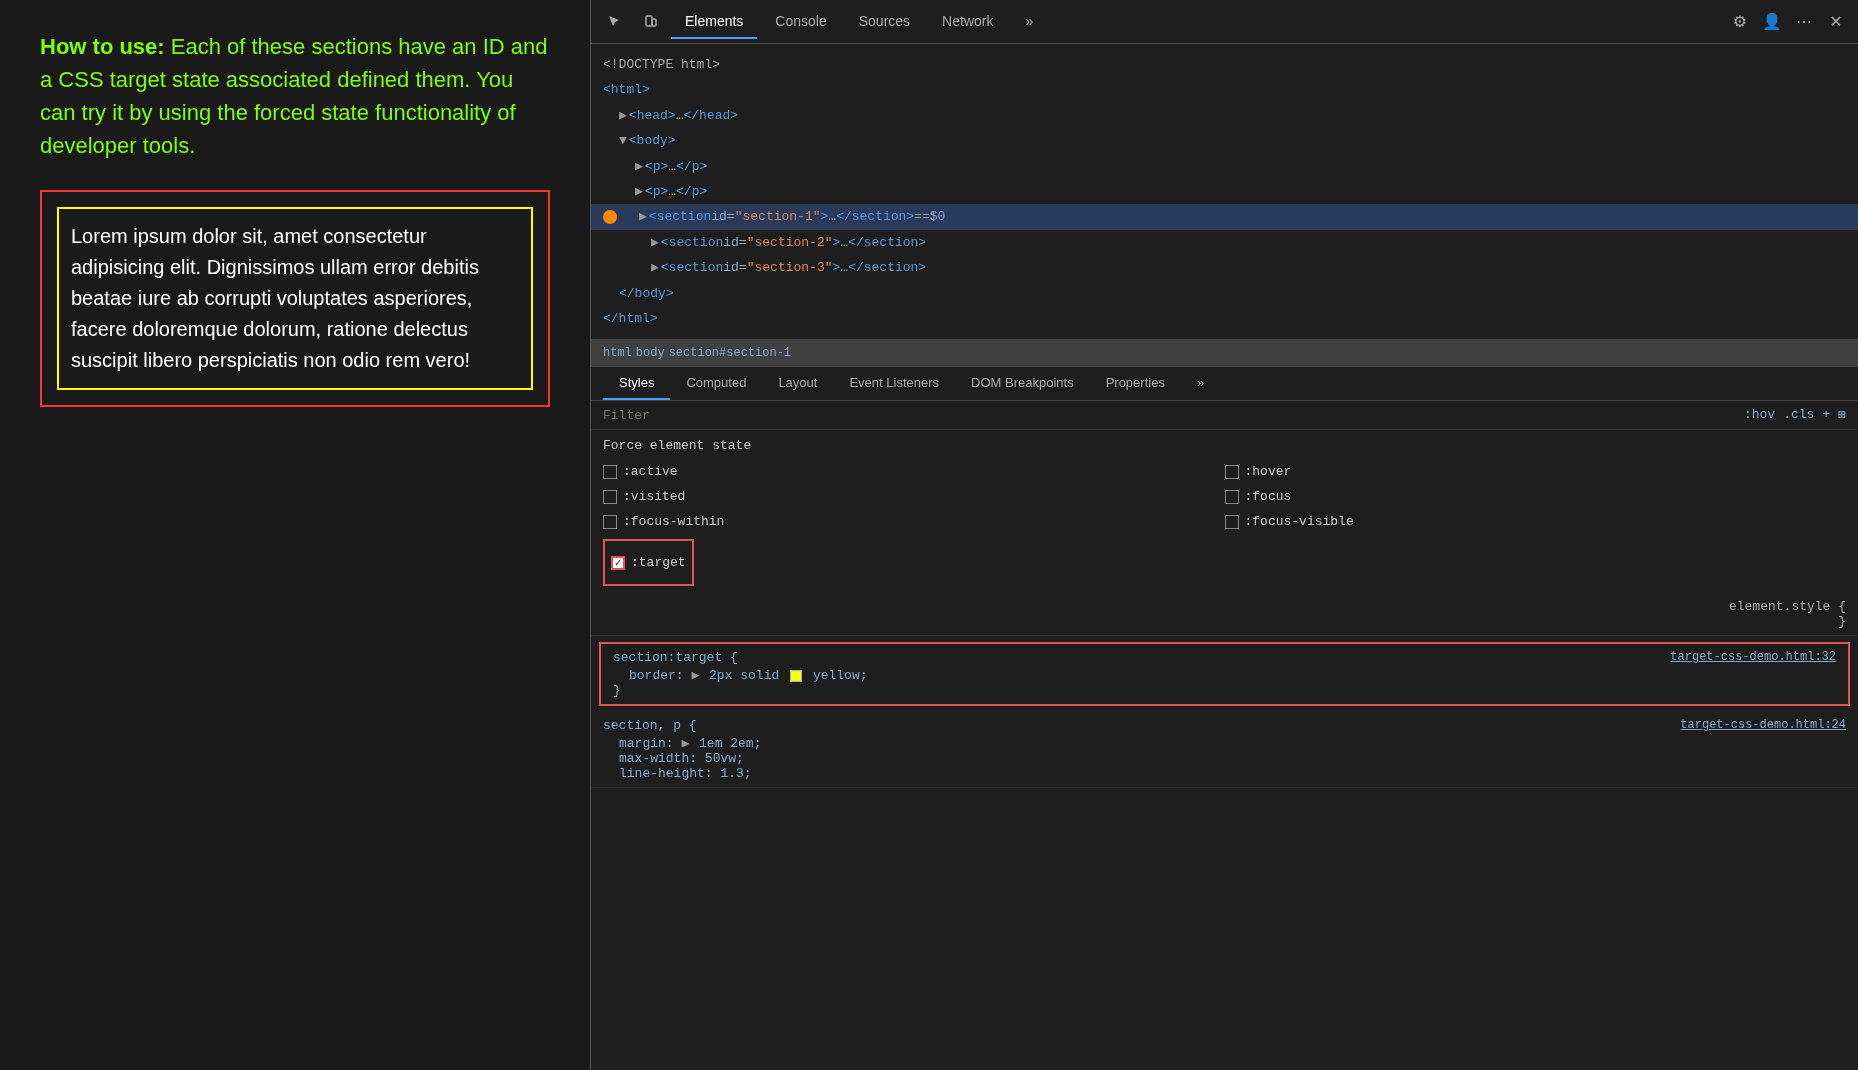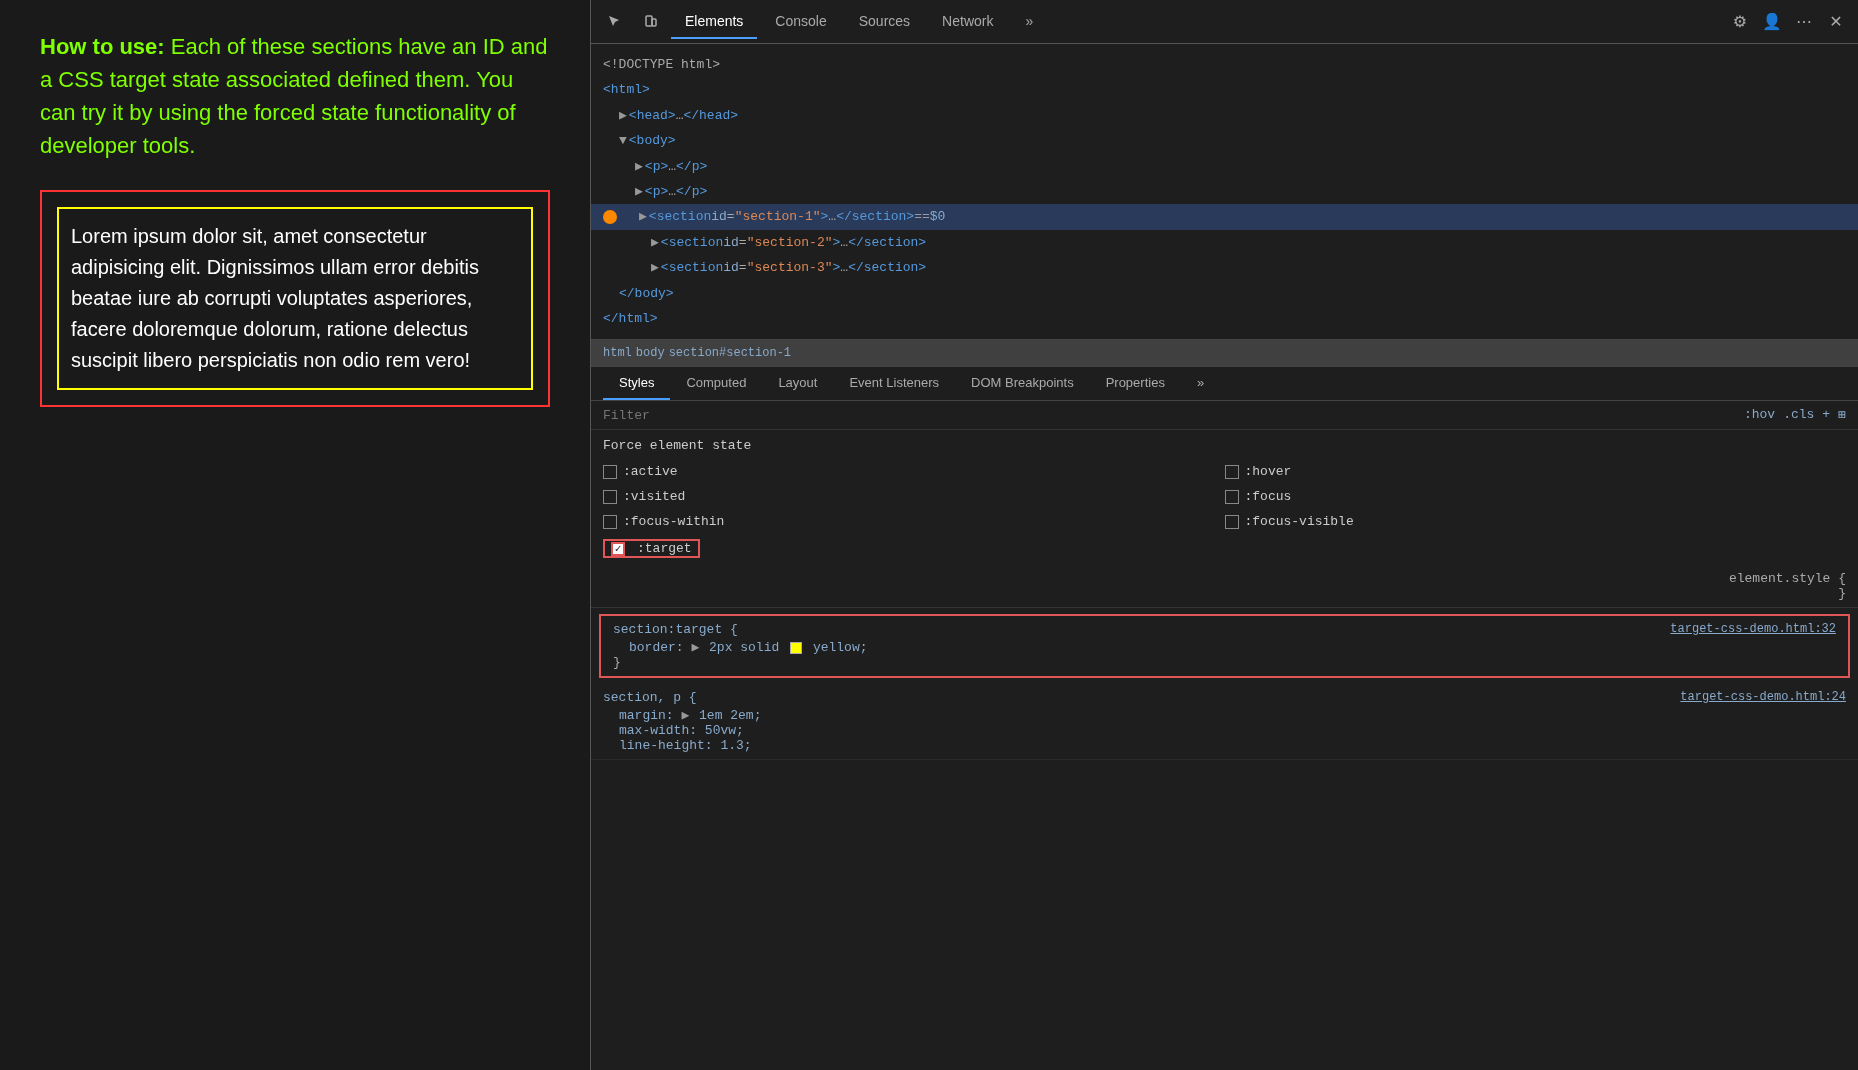--- a/index.html
+++ b/index.html
@@ -264,22 +264,22 @@
       content: '✓';
       color: #222;
       font-size: 11px;
       font-weight: bold;
     }
 
     .target-row {
       border: 2px solid #e05555;
       display: inline-flex;
       align-items: center;
-      gap: 12px;
-      padding: 0 6px;
+      gap: 6px;
+      padding: 14px 6px;
     }
 
     .element-style-block {
       padding: 6px 12px;
       color: #aaa;
       font-size: 13px;
       border-bottom: 1px solid #333;
       text-align: right;
     }
 

